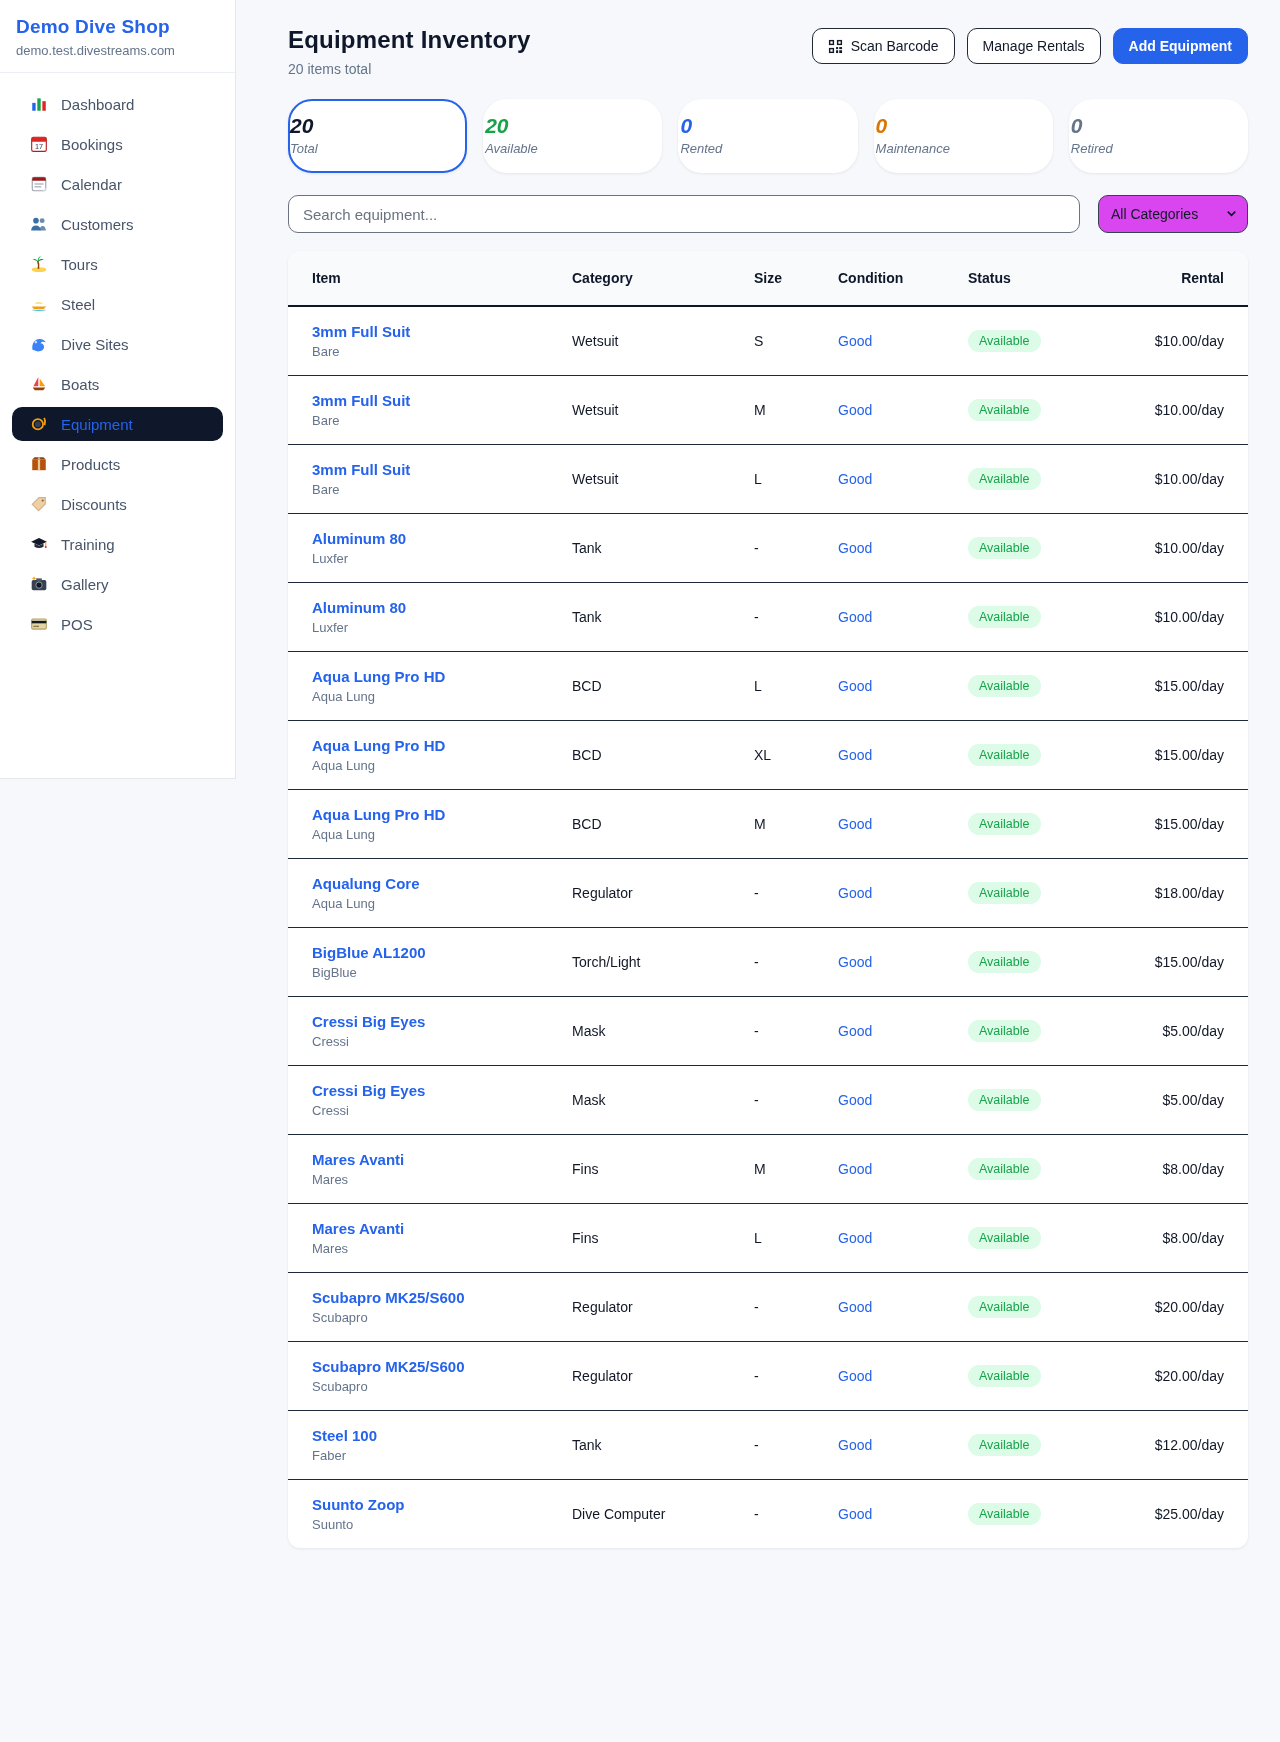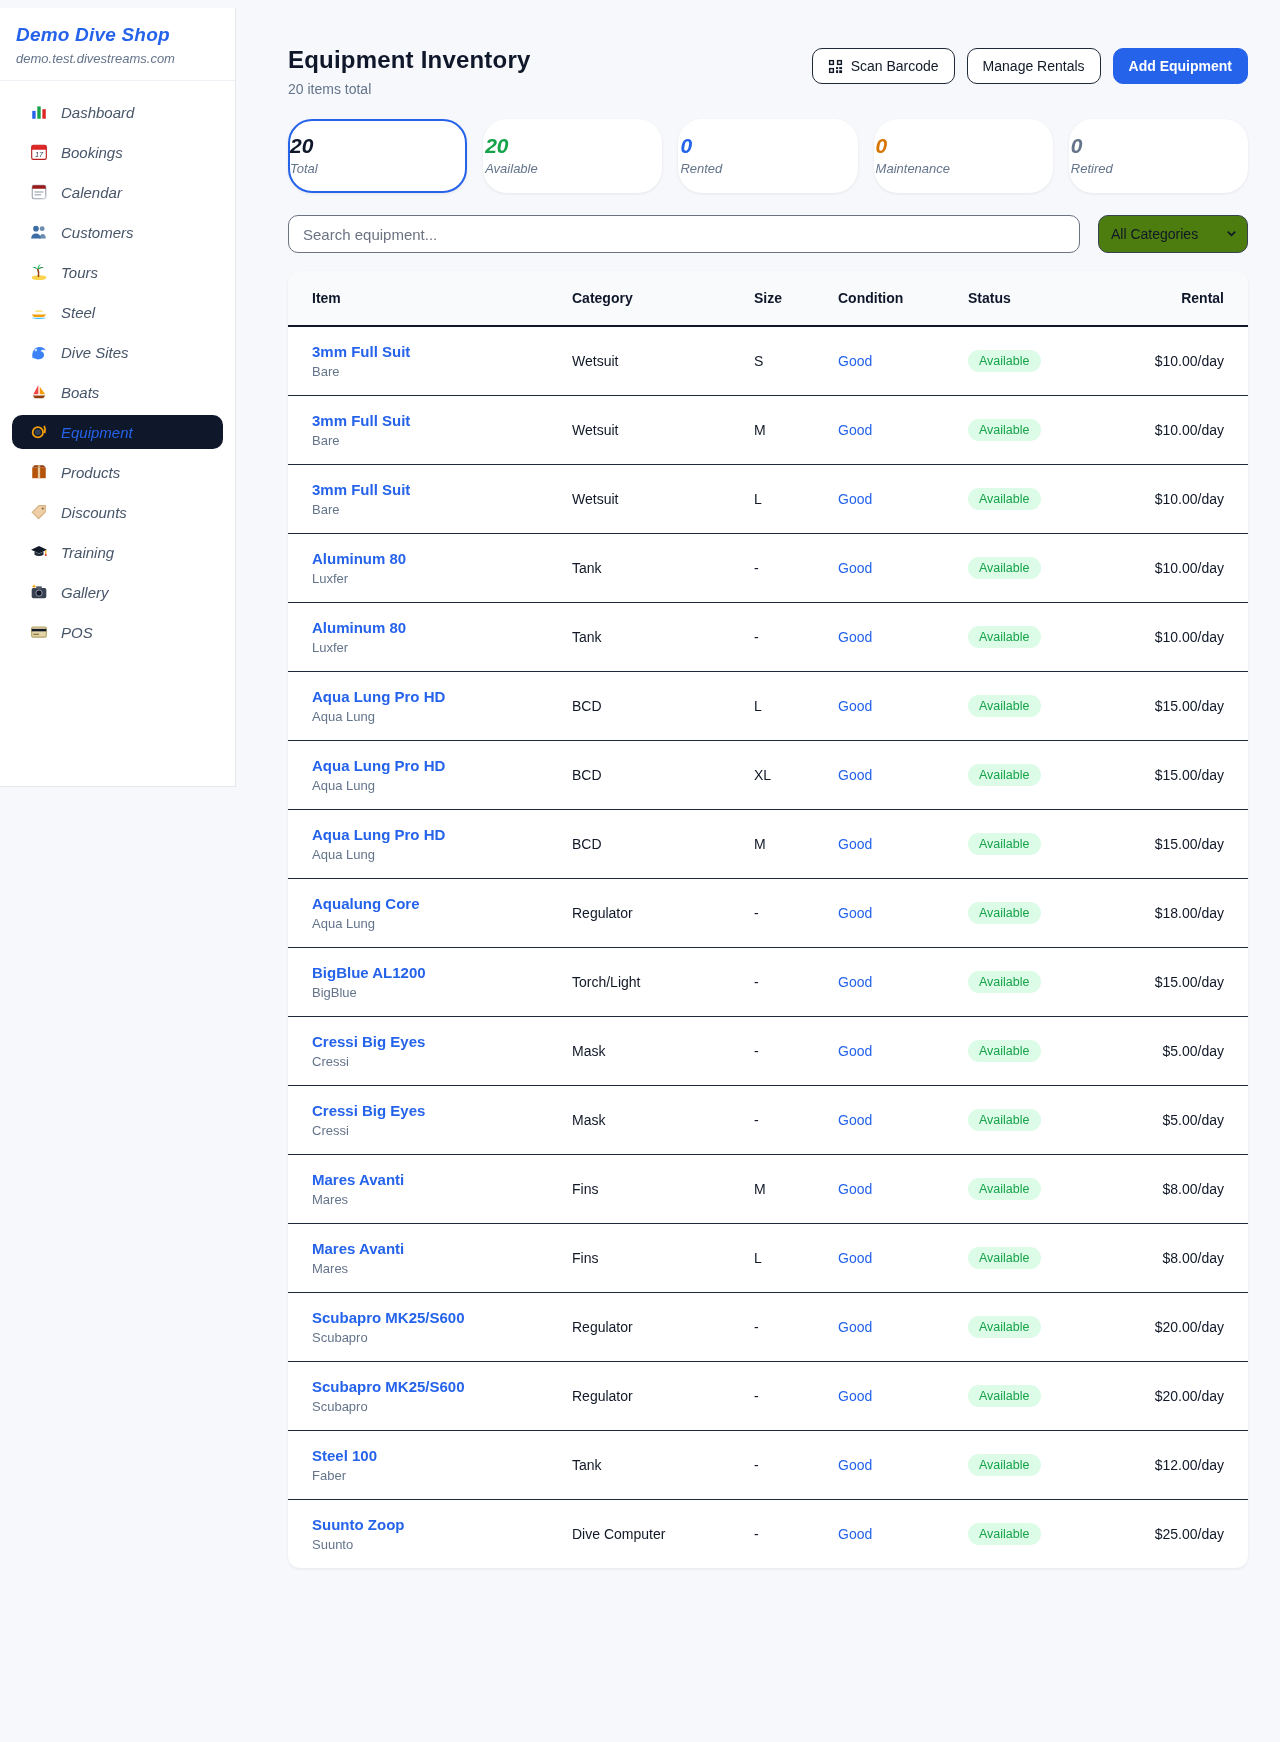--- a/index.html
+++ b/index.html
@@ -7,26 +7,26 @@
   body {
     font-family:"Liberation Sans", sans-serif;
     background:#f7f8fb;
     color:#111827;
     min-height:1742px;
     position:relative;
   }
 
   
   .sidebar {
-    position:absolute; left:0; top:8px;
+    position:absolute; left:0; top:0;
     width:236px; height:779px;
     background:#ffffff;
     border-right:1px solid #e5e7eb;
     border-bottom:1px solid #e5e7eb;
-    display:flex; flex-direction:column;font-style:italic;
+    display:flex; flex-direction:column;
   }
   .side-head { padding:16px 16px 14px 16px; border-bottom:1px solid #eceff3; }
   .brand { font-size:19px; font-weight:bold; color:#2563eb; letter-spacing:.2px; }
   .domain { font-size:13px; color:#64748b; margin-top:5px; }
   .nav { list-style:none; padding:14px 12px; flex:1 1 auto; }
   .nav li {
     display:flex; align-items:center; gap:13px;
     padding:8px 18px; margin-bottom:6px;
     border-radius:10px; cursor:pointer;
     font-size:15px; color:#475569;
@@ -48,21 +48,21 @@
   .u-meta { min-width:0; }
   .u-name { font-size:13px; font-weight:bold; color:#0f172a; white-space:nowrap; }
   .u-mail, .u-role { font-size:12px; color:#64748b; margin-top:2px; white-space:nowrap; }
   .signout {
     margin-left:auto; display:flex; align-items:center; gap:6px;
     font-size:13px; color:#64748b; cursor:pointer; white-space:nowrap;
   }
   .signout svg { width:15px; height:15px; }
 
   
-  .main { margin-left:236px; padding:26px 32px 32px 52px;margin-top:20px; }
+  .main { margin-left:236px; padding:26px 32px 32px 52px; }
   .page-header { display:flex; align-items:flex-start; }
   .ph-left { flex:1; }
   .page-title { font-size:24px; font-weight:bold; color:#0f172a; letter-spacing:.2px; }
   .page-sub { font-size:14px; color:#64748b; margin-top:7px; }
   .ph-actions { display:flex; gap:12px; align-items:center; padding-top:2px; }
   .btn {
     display:inline-flex; align-items:center; gap:8px;
     height:36px; padding:0 15px; border-radius:10px;
     font-size:14px; font-weight:400; cursor:pointer;
     background:#fff; border:1px solid #1f2937; color:#111827;
@@ -86,21 +86,21 @@
   .filters { display:flex; gap:18px; margin-top:22px; }
   .search {
     flex:1; height:38px; border:1px solid #6b7280; border-radius:10px;
     padding:0 14px; font-size:15px; color:#111827; background:#fff;
     font-family:inherit; outline:none;
   }
   .search::placeholder { color:#6b7280; }
   .sel-wrap { position:relative; width:150px; flex:0 0 150px; }
   .sel-wrap select {
     width:100%; height:38px; border:1px solid #374151; border-radius:10px;
-    background:#4d7c0f; font-size:14px; color:#111827; padding:0 28px 0 12px;
+    background:#d946ef; font-size:14px; color:#111827; padding:0 28px 0 12px;
     appearance:none; -webkit-appearance:none; font-family:inherit; cursor:pointer;
   }
   .sel-wrap .chev { position:absolute; right:9px; top:11px; width:15px; height:15px; pointer-events:none; }
 
   
   .table-card {
     margin-top:18px; background:#fff; border-radius:12px;
     box-shadow:0 1px 3px rgba(15,23,42,.08); overflow:hidden;
   }
   table { width:100%; border-collapse:collapse; }

